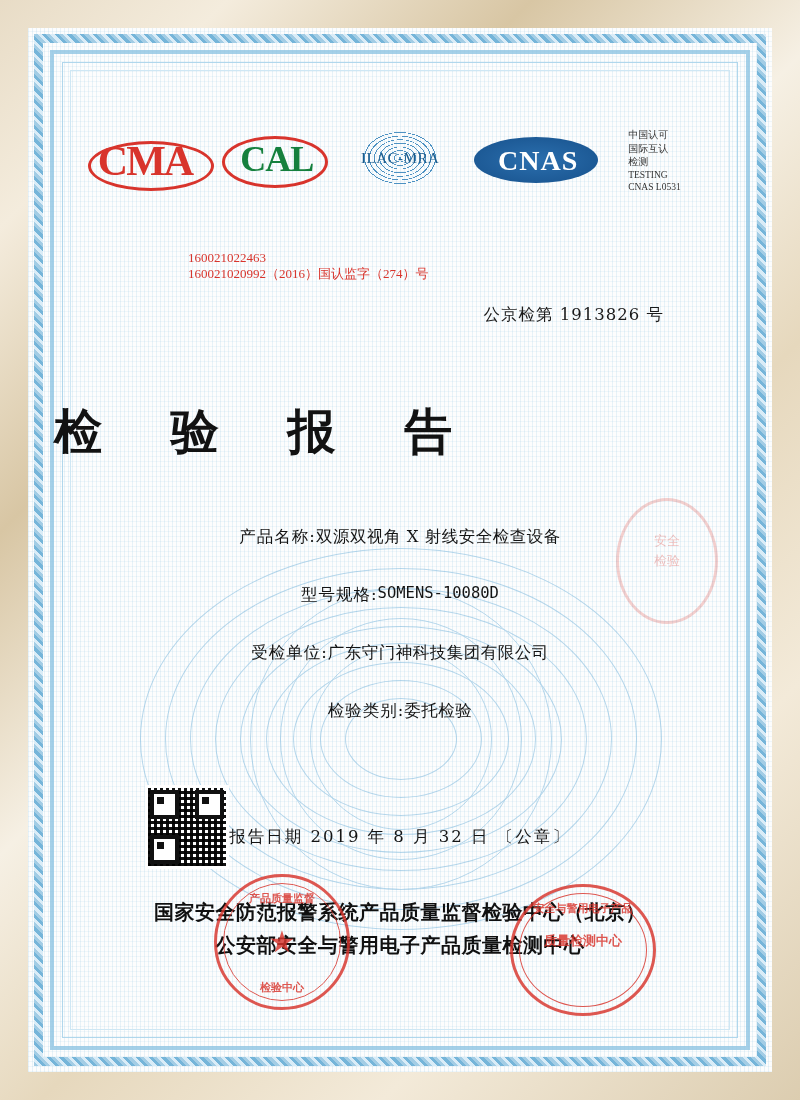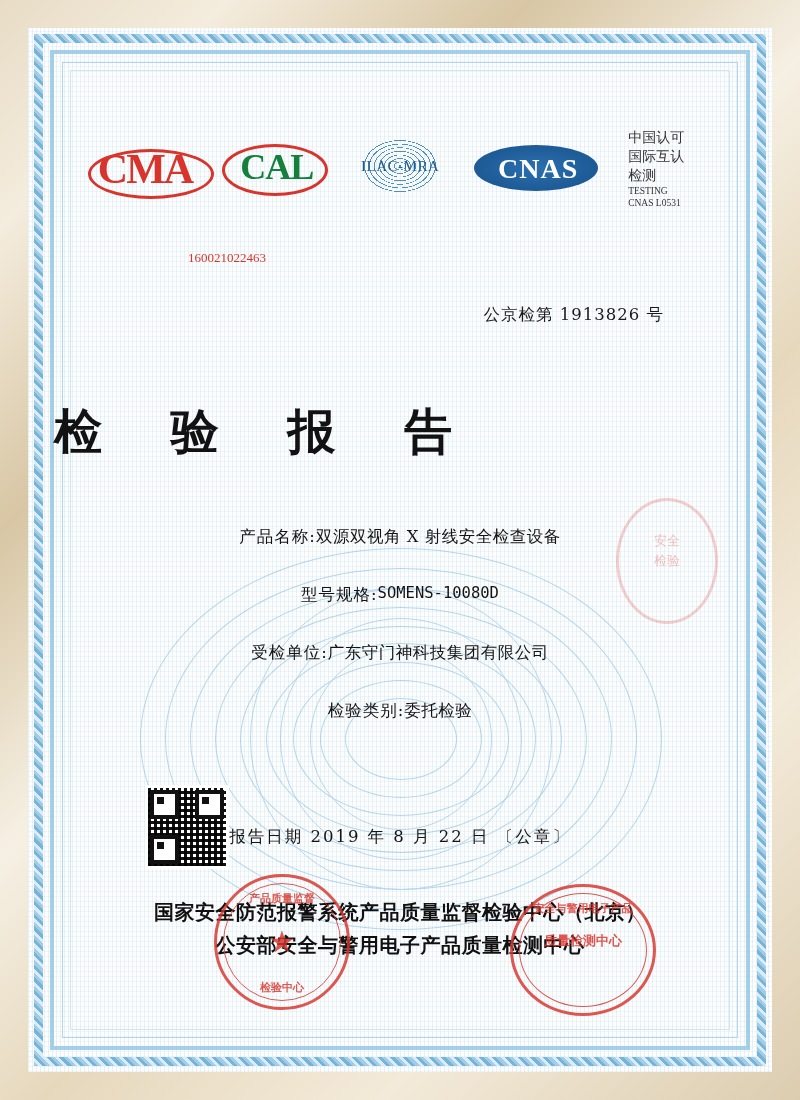--- a/index.html
+++ b/index.html
@@ -192,21 +192,21 @@
     font-weight: bold;
     color: #ffffff;
     letter-spacing: 1px;
   }
   .cnas-side {
     font-size: 9.5px;
     line-height: 1.35;
     color: #333;
     width: 78px;
   }
-  .cnas-side .cn { font-family: "DejaVu Sans", sans-serif; font-size: 14px; }
+  .cnas-side .cn { font-family: "DejaVu Sans", sans-serif; font-size: 10px; }
 
   
   .acc-nums {
     position: absolute;
     left: 160px;
     top: 222px;
     color: #d8342c;
     font-family: "Liberation Serif", serif;
     font-size: 13px;
     line-height: 1.25;
@@ -434,20 +434,23 @@
           <div class="cn">中国认可</div>
           <div class="cn">国际互认</div>
           <div class="cn">检测</div>
           <div>TESTING</div>
           <div>CNAS L0531</div>
         </div>
       </div>
 
       <div class="acc-nums">
         <div>160021022463</div>
+        <div class="line2">
+          <span>160021020992</span><span class="acc-paren">（2016）国认监字（274）号</span>
+        </div>
       </div>
 
       <div class="serial">公京检第 1913826 号</div>
 
       <div class="title">检 验 报 告</div>
 
       <div class="rows">
         <div class="row">
           <span class="label">产品名称:</span>
           <span class="value">双源双视角 X 射线安全检查设备</span>
@@ -471,21 +474,21 @@
             <i></i>
           </div>
         <div class="eye tr">
             <i></i>
           </div>
         <div class="eye bl">
             <i></i>
           </div>
       </div>
 
-      <div class="dateline">报告日期  2019 年 8 月 22 日  〔公章〕</div>
+      <div class="dateline">报告日期  2019 年 8 月 32 日  〔公章〕</div>
 
       <div class="issuer">
         <div>国家安全防范报警系统产品质量监督检验中心（北京）</div>
         <div>公安部安全与警用电子产品质量检测中心</div>
       </div>
 
       <div class="seal seal-left">
         <div class="ring2"></div>
         <div class="arc-top">产品质量监督</div>
         <div class="star">★</div>

